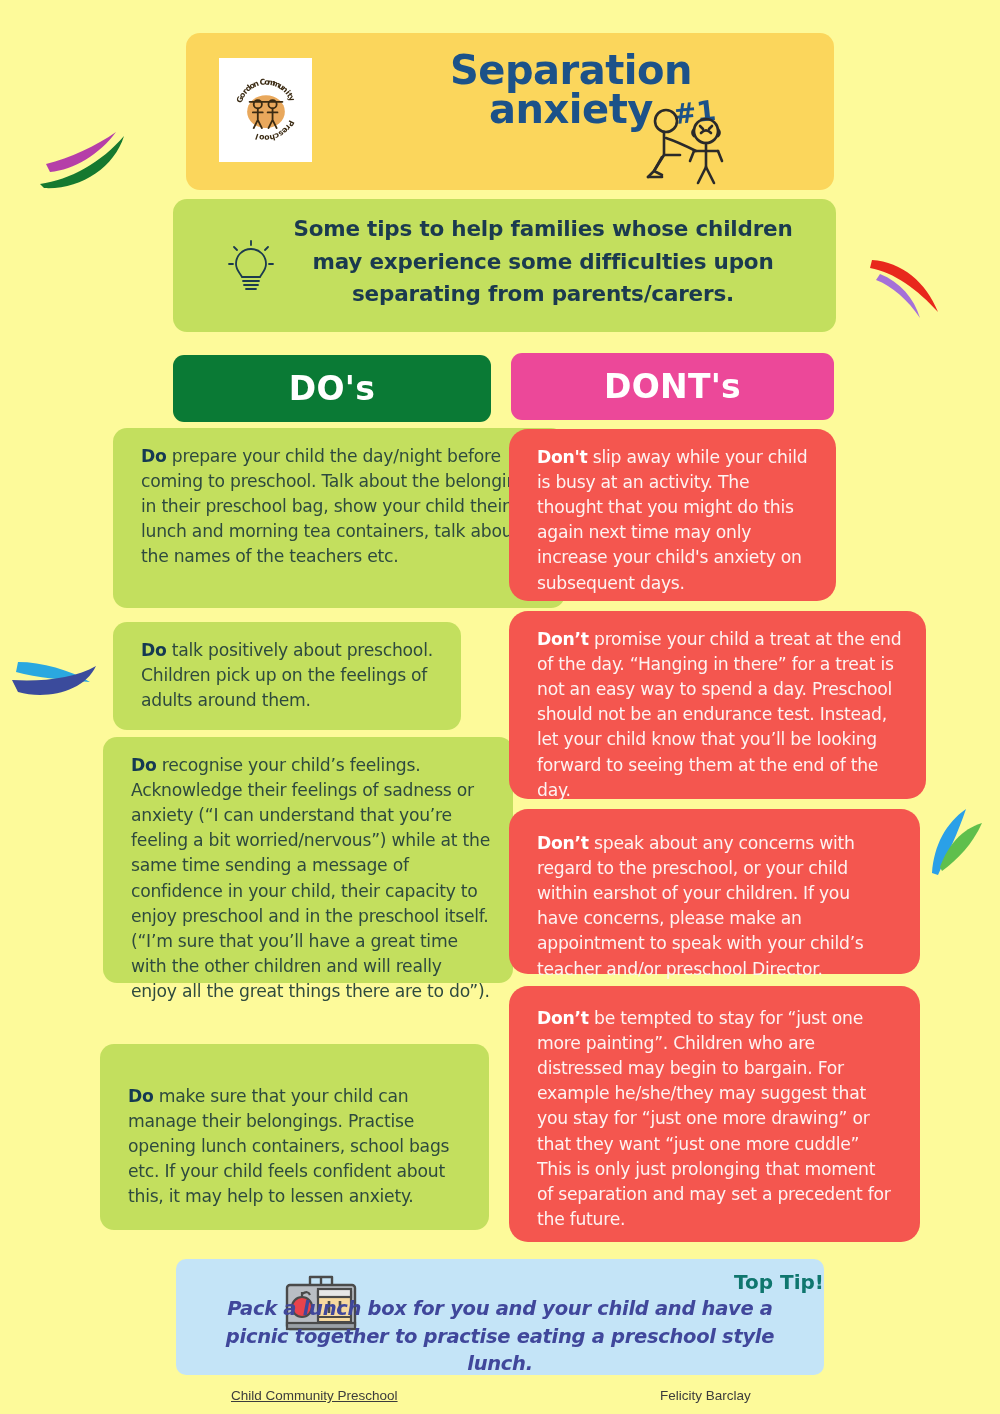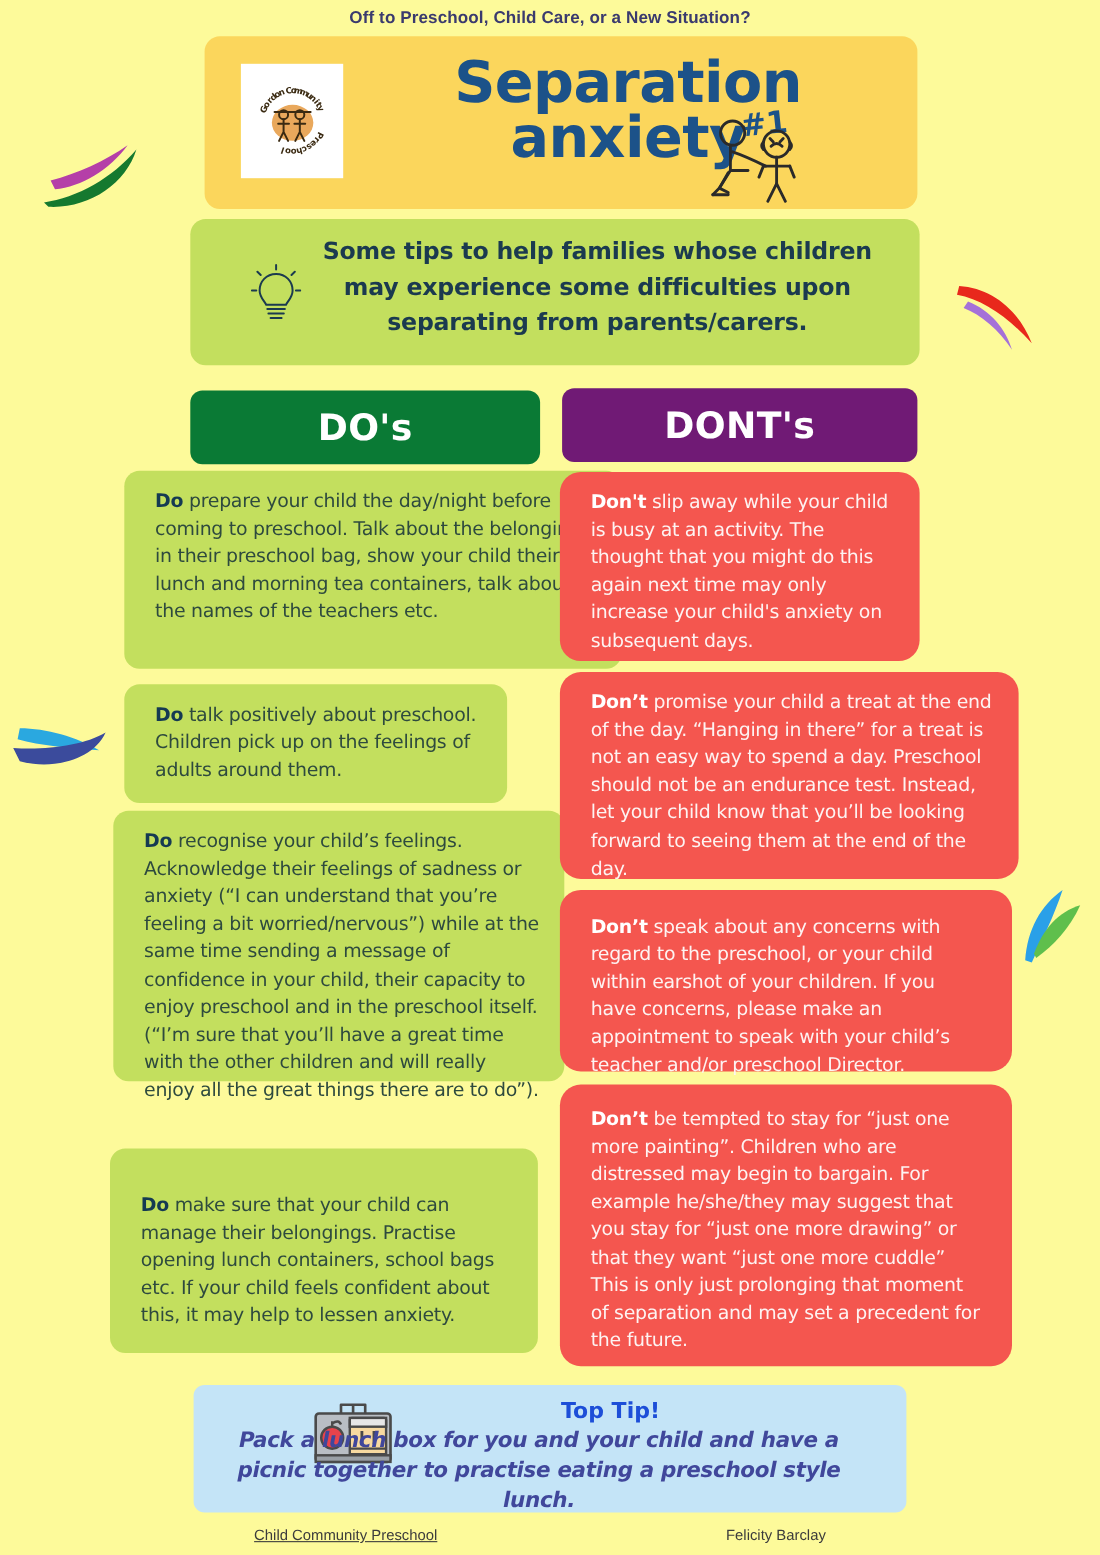--- a/index.html
+++ b/index.html
@@ -64,21 +64,21 @@
     justify-content: center;
   }
   .logo-svg { display:block; }
   .title-text {
     position: absolute;
     left: 150px;
     top: 18px;
     width: 470px;
     text-align: center;
     font-family: "DejaVu Sans", sans-serif;
-    font-size: 52px;
+    font-size: 40px;
     line-height: 0.97;
     font-weight: bold;
     color: #1c5289;
     letter-spacing: -0.5px;
   }
   .title-hash {
     position: absolute;
     left: 487px;
     top: 63px;
     font-family: "DejaVu Sans", sans-serif;
@@ -122,21 +122,21 @@
     display: flex;
     align-items: center;
     justify-content: center;
     color: #ffffff;
     font-family: "DejaVu Sans", sans-serif;
     font-size: 33px;
     font-weight: bold;
     letter-spacing: 0.3px;
   }
   .head-do   { left: 173px; top: 355px; width: 318px; background: #0a7a35; }
-  .head-dont { left: 511px; top: 353px; width: 323px; background: #701a75; }
+  .head-dont { left: 511px; top: 353px; width: 323px; background: #ec4899; }
 
   
   .card {
     position: absolute;
     border-radius: 14px;
     box-sizing: border-box;
     font-family: "DejaVu Sans", sans-serif;
     font-size: 17.2px;
     line-height: 1.46;
     letter-spacing: -0.25px;
@@ -175,31 +175,31 @@
     top: 1259px;
     width: 648px;
     height: 116px;
     background: #c4e4f7;
     border-radius: 10px;
   }
   .tip-icon { position: absolute; left: 106px; top: 12px; }
   .tip-head {
     position: absolute;
     left: 0; top: 11px; width: 648px;
-    text-align: center;
+    text-align: right;
     padding-left: 110px;
     box-sizing: border-box;
     font-family: "DejaVu Sans", sans-serif;
     font-size: 20px;
     font-weight: bold;
-    color: #1d4ed8;
+    color: #0f766e;
   }
   .tip-body {
     position: absolute;
-    left: 12px; top: 36px; width: 604px;
+    left: 22px; top: 36px; width: 604px;
     text-align: center;
     font-family: "DejaVu Sans", sans-serif;
     font-size: 19.5px;
     font-style: italic;
     font-weight: bold;
     line-height: 1.42;
     color: #40479b;
     letter-spacing: -0.3px;
   }
 
@@ -246,21 +246,20 @@
     </svg>
   </div>
 
   <div class="swoosh sw-mr">
     <svg width="66" height="72" viewBox="0 0 66 72">
       <path d="M12 68 C14 40 26 18 46 4 C38 28 28 48 18 70 Z" fill="#2aa0e8"></path>
       <path d="M20 62 C28 40 42 24 62 18 C52 40 38 54 22 66 Z" fill="#5fbf4c"></path>
     </svg>
   </div>
 
-  <div class="eyebrow">Off to Preschool, Child Care, or a New Situation?</div>
 
   <div class="title-banner">
 
     <div class="logo-box">
       <svg class="logo-svg" width="82" height="82" viewBox="0 0 100 100">
         <ellipse cx="50" cy="52" rx="23" ry="20" fill="#e9a85c"></ellipse>
         <g stroke="#3a2a12" stroke-width="2.2" fill="none" stroke-linecap="round">
           <circle cx="40" cy="43" r="5"></circle>
           <circle cx="58" cy="43" r="5"></circle>
           <path d="M40 48 L40 62 M34 53 L46 53 M40 62 L35 72 M40 62 L45 72"></path>

